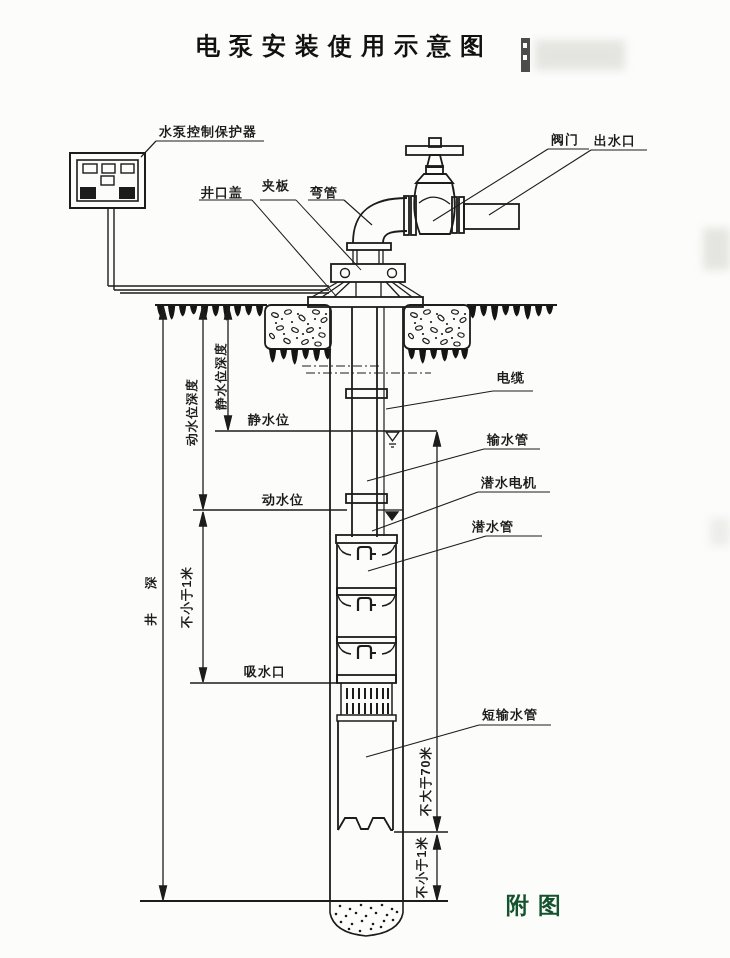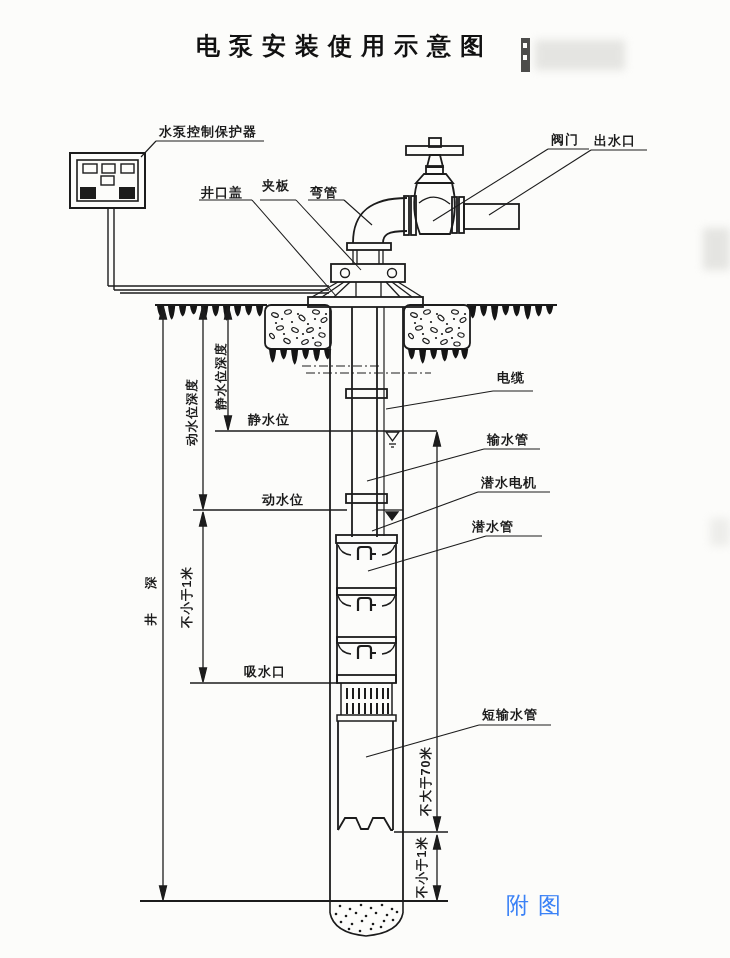--- a/index.html
+++ b/index.html
@@ -6,22 +6,22 @@
   #page{position:relative;width:730px;height:958px;background:#fcfcfa;overflow:hidden;
         font-family:"Liberation Sans", sans-serif;color:#1c1c1c;}
   svg{position:absolute;left:0;top:0;}
   .hlabel{position:absolute;white-space:nowrap;font-size:13px;font-weight:600;
           letter-spacing:1px;line-height:15px;color:#1c1c1c;}
   .vlabel{position:absolute;white-space:nowrap;font-size:12.5px;font-weight:600;
           letter-spacing:1px;color:#1c1c1c;transform:translate(-50%,-50%) rotate(-90deg);}
   .vlabel.wide{letter-spacing:24px;padding-left:24px;}
   #title{position:absolute;left:196px;top:30px;font-size:24px;font-weight:bold;
          letter-spacing:9px;color:#111;}
-  #caption{position:absolute;left:506px;top:890px;font-size:23px;font-weight:normal;
-           letter-spacing:9px;color:#3b82f6;}
+  #caption{position:absolute;left:506px;top:890px;font-size:23px;font-weight:bold;
+           letter-spacing:9px;color:#14532d;}
   .smudge{position:absolute;background:#b9b9b4;filter:blur(4px);opacity:.35;}
 </style>
 </head>
 <body>
 
 <div id="page">
 
   <svg width="730" height="958" viewBox="0 0 730 958">
     <defs>
       <path id="tuft" d="M0,0 q1.2,9 3.7,10.5 q2.5,-1.5 3.5,-10.5 z" fill="#151515"></path>

